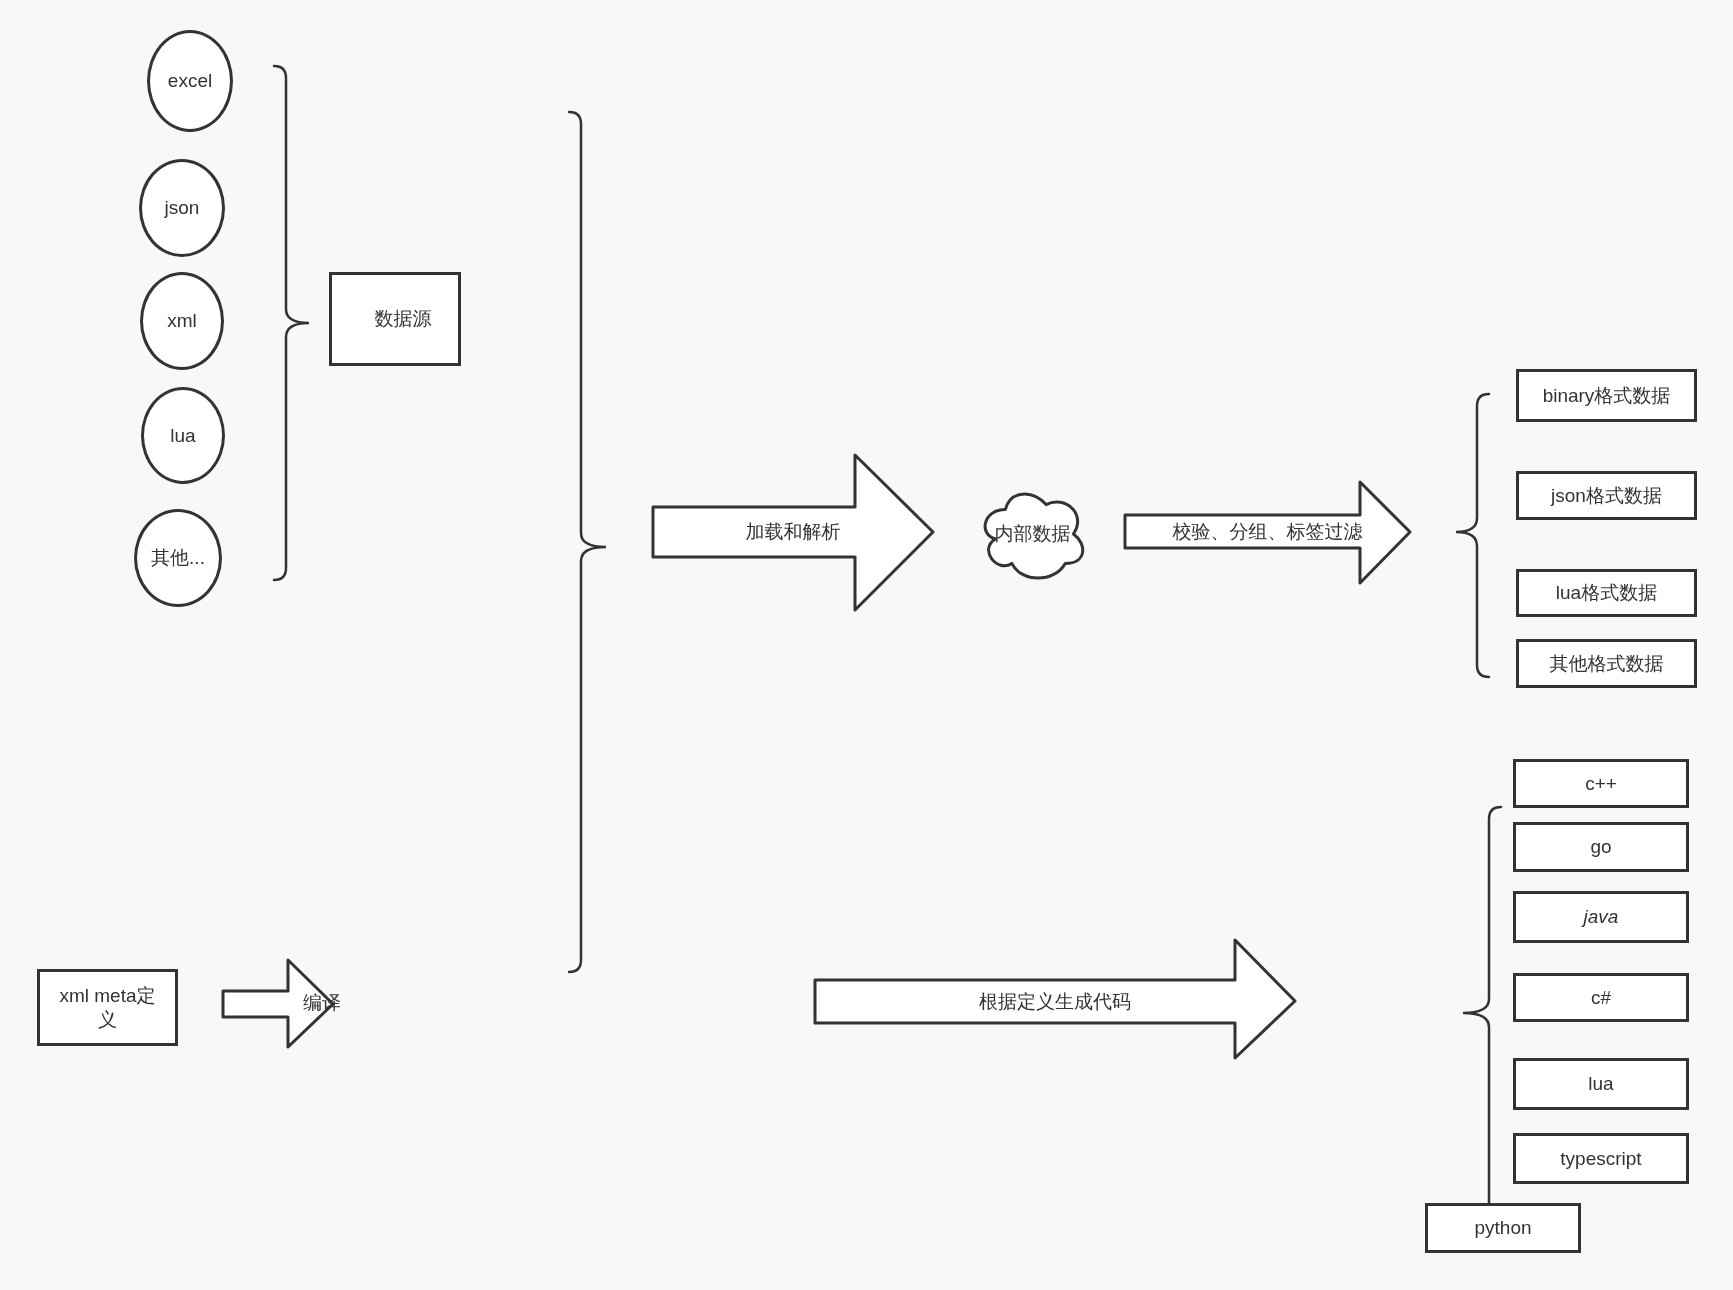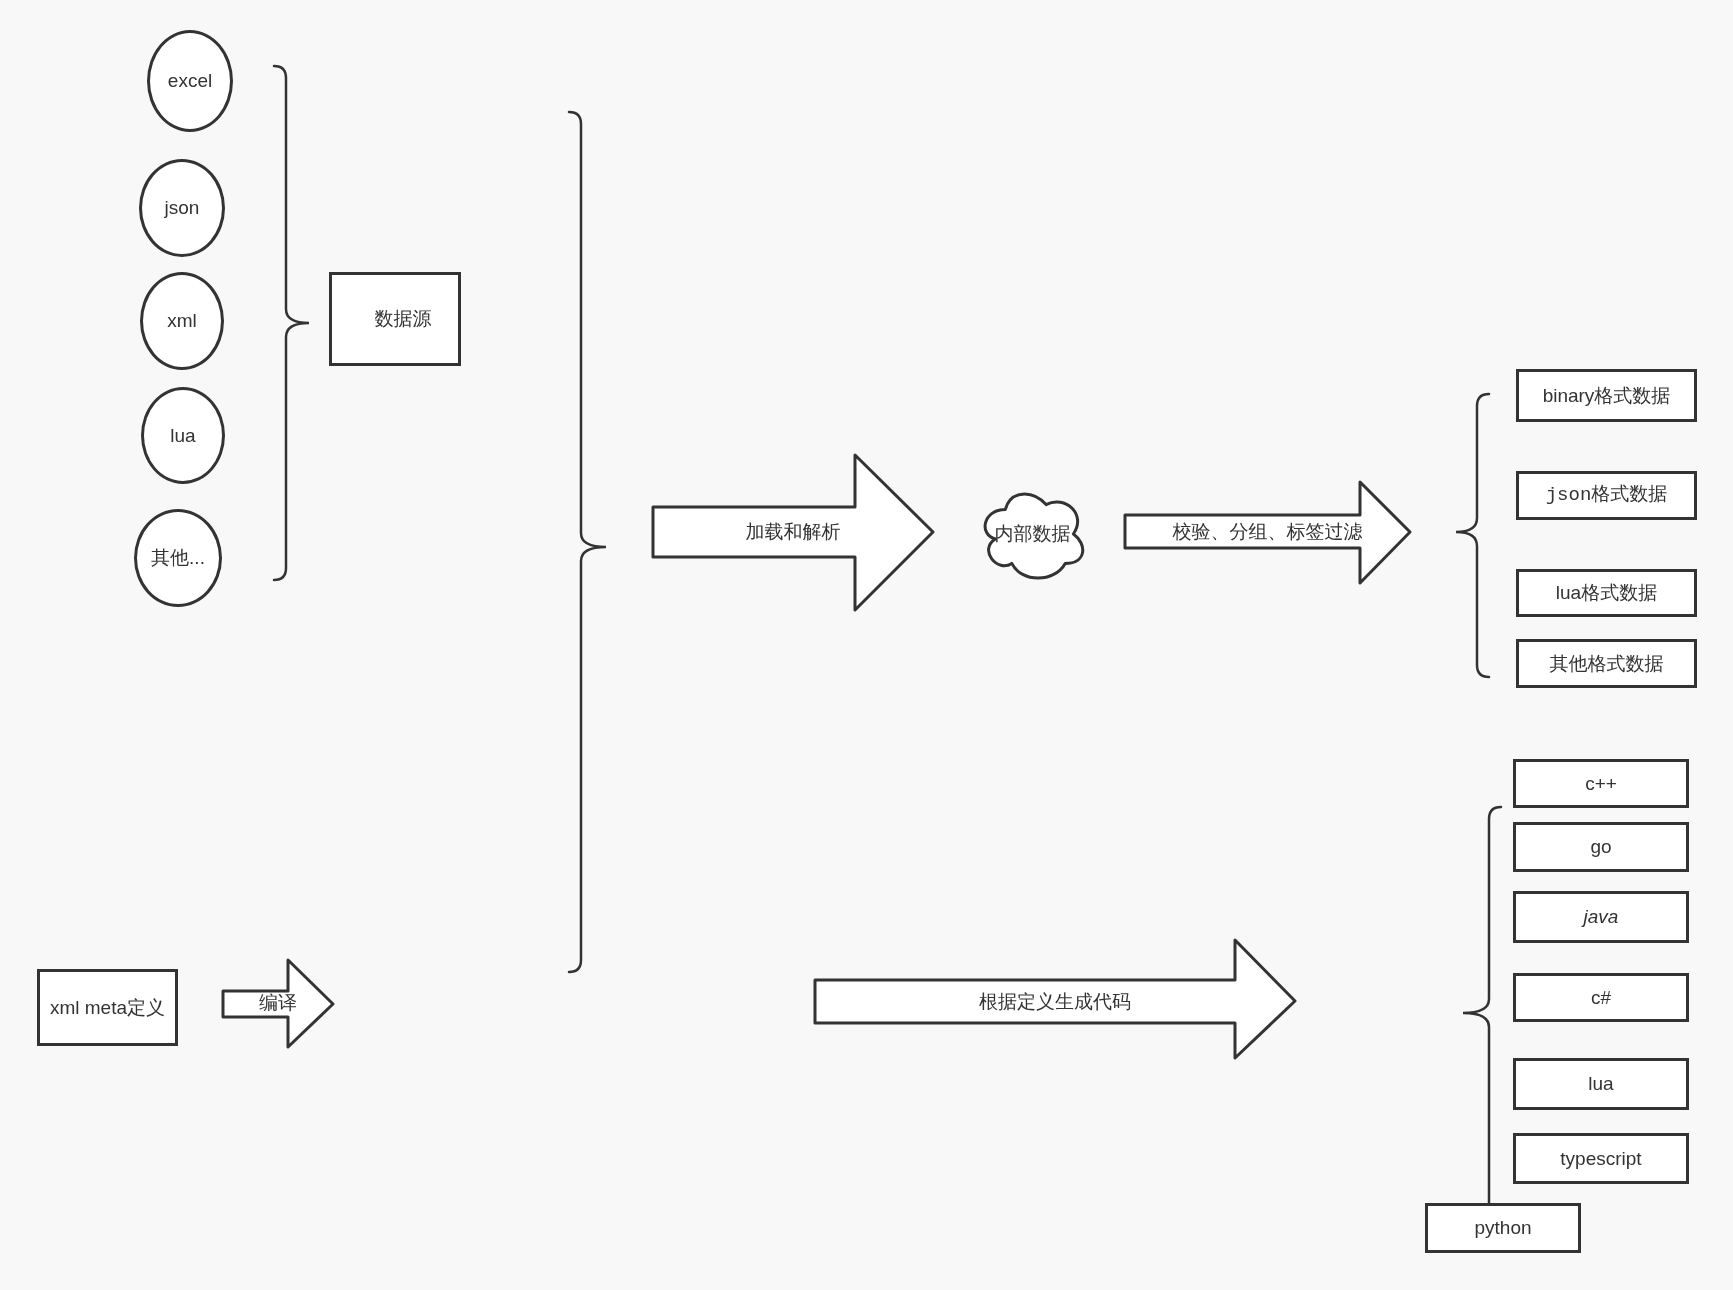--- a/index.html
+++ b/index.html
@@ -17,21 +17,21 @@
   .arrow-shape{fill:var(--fill);stroke:var(--stroke);stroke-width:3;stroke-linejoin:round;}
   .cloud-shape{fill:var(--fill);stroke:var(--stroke);stroke-width:3;stroke-linejoin:round;}
   .node{
     position:absolute; box-sizing:border-box;
     background:var(--fill); border:3px solid var(--stroke);
     display:flex; align-items:center; justify-content:center;
     text-align:center; font-size:19px; line-height:1.25;
   }
   .ellipse{border-radius:50%; border-width:3.5px;}
   .rounded{border-radius:10px;}
-  .twolines{flex-direction:row;}
+  .twolines{flex-direction:column;}
   .floating-label{
     position:absolute; display:flex; align-items:center; justify-content:center;
     text-align:center; font-size:19px; background:transparent; pointer-events:none;
   }
 </style>
 </head>
 <body>
 
 <div class="canvas">
 
@@ -58,36 +58,36 @@
 
   <div class="node ellipse" style="left:147px;top:30px;width:86px;height:102px;">excel</div>
   <div class="node ellipse" style="left:139px;top:159px;width:86px;height:98px;">json</div>
   <div class="node ellipse" style="left:140px;top:272px;width:84px;height:98px;">xml</div>
   <div class="node ellipse" style="left:141px;top:387px;width:84px;height:97px;">lua</div>
   <div class="node ellipse" style="left:134px;top:509px;width:88px;height:98px;">其他...</div>
 
   <div class="node" style="left:329px;top:272px;width:132px;height:94px;padding-left:16px;">数据源</div>
 
   <div class="node" style="left:1516px;top:369px;width:181px;height:53px;">binary格式数据</div>
-  <div class="node" style="left:1516px;top:471px;width:181px;height:49px;font-family:Liberation Mono, monospace;">json格式数据</div>
+  <div class="node" style="left:1516px;top:471px;width:181px;height:49px;">json格式数据</div>
   <div class="node" style="left:1516px;top:569px;width:181px;height:48px;">lua格式数据</div>
   <div class="node" style="left:1516px;top:639px;width:181px;height:49px;">其他格式数据</div>
 
   <div class="node" style="left:1513px;top:759px;width:176px;height:49px;">c++</div>
   <div class="node" style="left:1513px;top:822px;width:176px;height:50px;">go</div>
   <div class="node" style="left:1513px;top:891px;width:176px;height:52px;font-style:italic;">java</div>
   <div class="node" style="left:1513px;top:973px;width:176px;height:49px;">c#</div>
   <div class="node" style="left:1513px;top:1058px;width:176px;height:52px;">lua</div>
   <div class="node" style="left:1513px;top:1133px;width:176px;height:51px;">typescript</div>
   <div class="node" style="left:1425px;top:1203px;width:156px;height:50px;">python</div>
 
   <div class="node twolines" style="left:37px;top:969px;width:141px;height:77px;">
     <span>xml meta定</span>
     <span>义</span>
   </div>
 
   <div class="floating-label" style="left:978px;top:485px;width:109px;height:98px;">内部数据</div>
   <div class="floating-label" style="left:653px;top:507px;width:280px;height:50px;">加载和解析</div>
   <div class="floating-label" style="left:1125px;top:515px;width:285px;height:33px;">校验、分组、标签过滤</div>
-  <div class="floating-label" style="left:223px;top:989px;width:110px;height:28px;">编译</div>
+  <div class="floating-label" style="left:223px;top:989px;width:110px;height:28px;padding-left:44px;">编译</div>
   <div class="floating-label" style="left:815px;top:980px;width:480px;height:43px;">根据定义生成代码</div>
 
 </div>
 
 </body></html>

